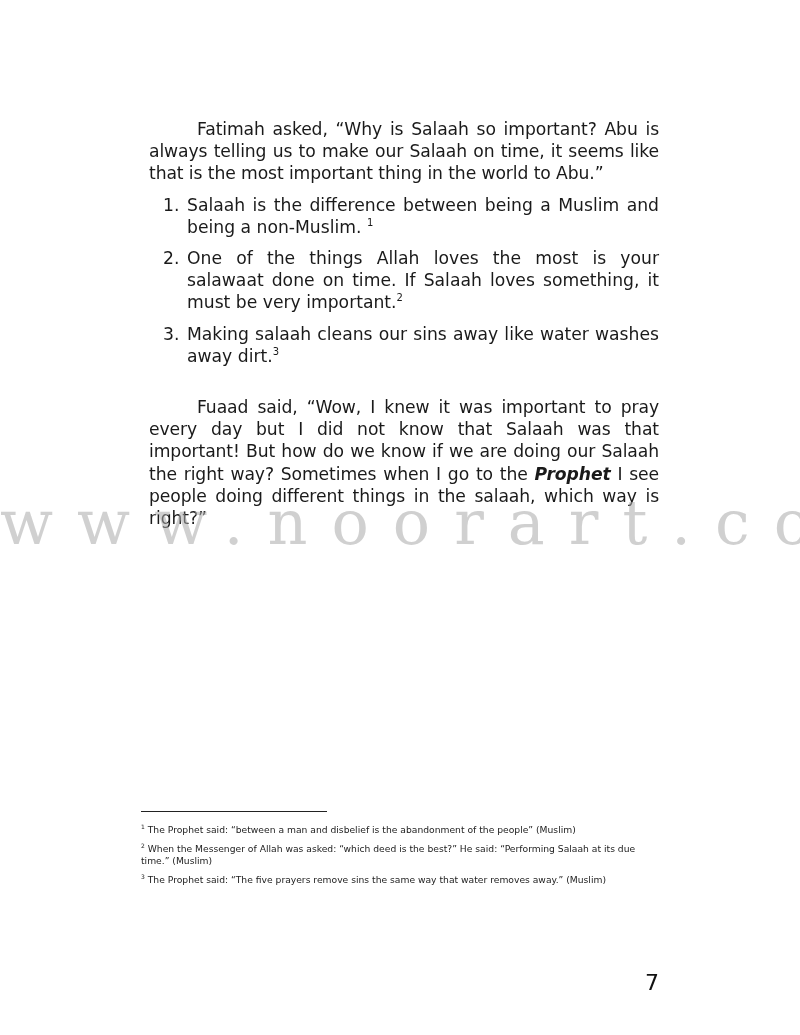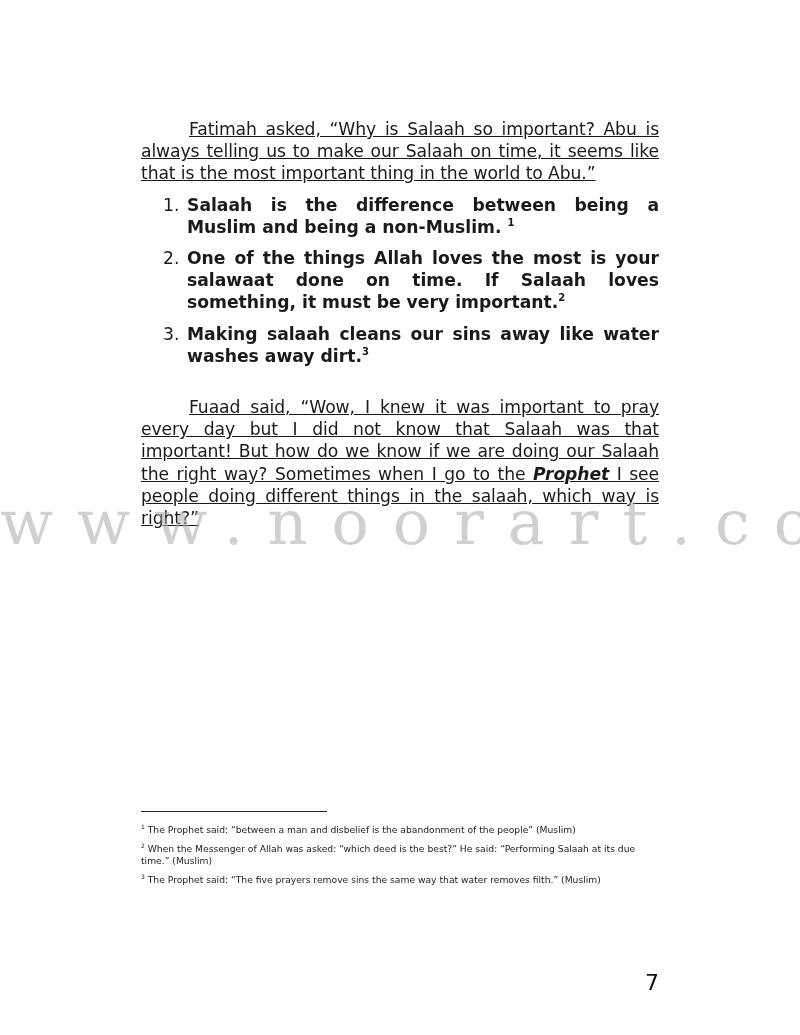--- a/index.html
+++ b/index.html
@@ -1,24 +1,24 @@
 <!DOCTYPE html>
 <html><head>
 <meta charset="utf-8">
 <style>
   html, body { margin: 0; padding: 0; background: #ffffff; }
   body { width: 800px; height: 1035px; position: relative; overflow: hidden;
          font-family: "DejaVu Sans", sans-serif; color: #1a1a1a; }
   .page { position: absolute; left: 141px; top: 118px; width: 518px; }
-  .p { font-size: 17.2px; line-height: 22.2px; text-align: justify; margin: 0 0 9px 0; letter-spacing: -0.1px; text-decoration: underline; }
+  .p { font-size: 17.2px; line-height: 22.2px; text-align: justify; margin: 0 0 9px 8px; letter-spacing: -0.1px; }
   .indent { text-indent: 48px; }
   .list { margin: 0 0 0 0; padding: 0; list-style: none; }
   .li { display: flex; font-size: 17.2px; line-height: 22.2px; margin-bottom: 9px; padding-left: 22px; }
   .num { width: 24px; flex: none; }
-  .litext { flex: 1; text-align: justify; font-weight: bold; }
+  .litext { flex: 1; text-align: justify; }
   sup { font-size: 10px; vertical-align: super; line-height: 0; }
   .honor { font-size: 10px; vertical-align: 2px; }
   .bi { font-weight: bold; font-style: italic; }
   .gap { height: 20px; }
   .rule { position: absolute; left: 141px; top: 811px; width: 186px; border-top: 1px solid #222; }
   .footnotes { position: absolute; left: 141px; top: 824px; width: 520px; }
   .fn { font-size: 9.2px; line-height: 12px; margin-bottom: 7px; color: #222; }
   .fn sup { font-size: 6px; }
   .pagenum { position: absolute; left: 645px; top: 970px; font-size: 22px; color: #111; }
   .watermark { position: absolute; left: 0; top: 493px; width: 800px; font-family: "DejaVu Serif", serif;
@@ -51,16 +51,16 @@
   <p class="p indent"><span>Fuaad said, “Wow, I knew it was important to pray every day but I did not know that Salaah was that important!  But how do we know if we are doing our Salaah the right way?  Sometimes when I go to the </span><span class="bi">Prophet</span><span> I see people doing different things in the salaah, which way is right?”</span></p>
 
 </div>
 
 <div class="watermark">www.noorart.com</div>
 
 <div class="rule"></div>
 <div class="footnotes">
   <div class="fn"><sup>1</sup><span> The Prophet said: “between a man and disbelief is the abandonment of the people” (Muslim)</span></div>
   <div class="fn"><sup>2</sup><span> When the Messenger of Allah was asked: “which deed is the best?” He said: “Performing Salaah at its due time.” (Muslim)</span></div>
-  <div class="fn"><sup>3</sup><span> The Prophet said: “The five prayers remove sins the same way that water removes filth.” (Muslim)</span></div>
+  <div class="fn"><sup>3</sup><span> The Prophet said: “The five prayers remove sins the same way that water removes away.” (Muslim)</span></div>
 </div>
 
 <div class="pagenum">7</div>
 
 </body></html>

